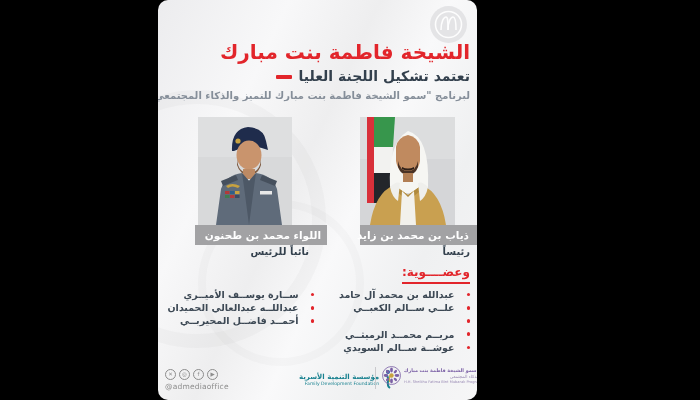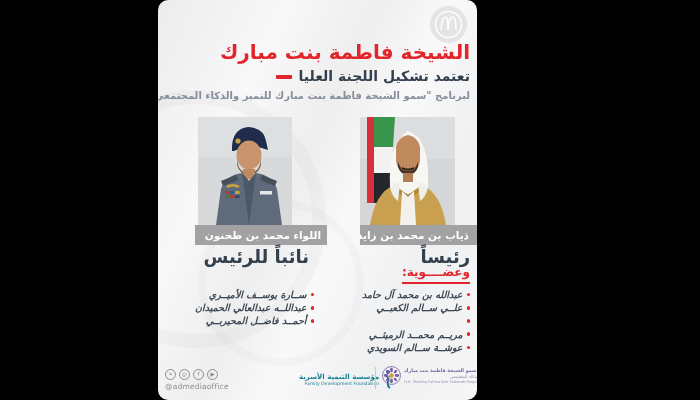--- a/index.html
+++ b/index.html
@@ -21,28 +21,28 @@
   .program-line{position:absolute;right:7px;top:90px;font-size:10px;font-weight:600;color:#858e99;white-space:nowrap;}
   
   .photo{position:absolute;top:117px;height:108px;overflow:hidden;}
   .photo svg{display:block;}
   .photo-vice{left:40px;width:94px;}
   .photo-chair{left:202px;width:95px;}
   .cap-bar{position:absolute;top:225px;height:20px;background:#a2a2a4;color:#fff;font-size:10.5px;font-weight:bold;display:flex;align-items:center;justify-content:flex-start;white-space:nowrap;}
   .cap-vice{left:5px;width:132px;padding-right:6px;box-sizing:border-box;margin-left:32px;}
   .cap-chair{left:202px;width:117px;padding-right:8px;box-sizing:border-box;}
   
-  .role{position:absolute;top:246px;font-size:18px;font-weight:bold;color:#33404d;white-space:nowrap;text-align:center;}
+  .role{position:absolute;top:246px;font-size:10px;font-weight:bold;color:#33404d;white-space:nowrap;text-align:center;}
   .role-chair{right:7px;}
   .role-vice{right:168px;}
   .members-heading{position:absolute;right:7px;top:265px;font-size:12px;font-weight:bold;color:#e2252b;border-bottom:2px solid #e2252b;padding-bottom:3px;white-space:nowrap;}
   .mlist{position:absolute;top:288px;margin:0;padding:0;list-style:none;display:flex;flex-direction:column;align-items:flex-start;}
   .mlist-right{right:7px;margin-left:44px;}
   .mlist-left{right:163px;}
-  .mlist li{display:flex;align-items:center;gap:4px;height:13.2px;white-space:nowrap;font-style:italic;}
+  .mlist li{display:flex;align-items:center;gap:12px;height:13.2px;white-space:nowrap;}
   .blt{width:3.5px;height:3.5px;border-radius:50%;background:#e2252b;flex:0 0 auto;}
   .mname{font-size:9.5px;font-weight:bold;color:#3c4854;}
   
   .footer-social{position:absolute;left:7px;top:369px;direction:ltr;}
   .soc-row{display:flex;gap:3px;}
   .soc{width:11px;height:11px;border:1px solid #8d8d8d;border-radius:50%;box-sizing:border-box;display:flex;align-items:center;justify-content:center;font-size:5.5px;color:#8d8d8d;line-height:1;}
   .handle{font-size:7.5px;color:#8d8d8d;margin-top:2px;direction:ltr;letter-spacing:.2px;}
   .fdf{position:absolute;left:141px;top:369px;direction:ltr;display:flex;align-items:center;gap:3px;}
   .fdf-text{text-align:right;}
   .fdf-ar{font-size:7px;font-weight:bold;color:#17808f;direction:rtl;white-space:nowrap;}

